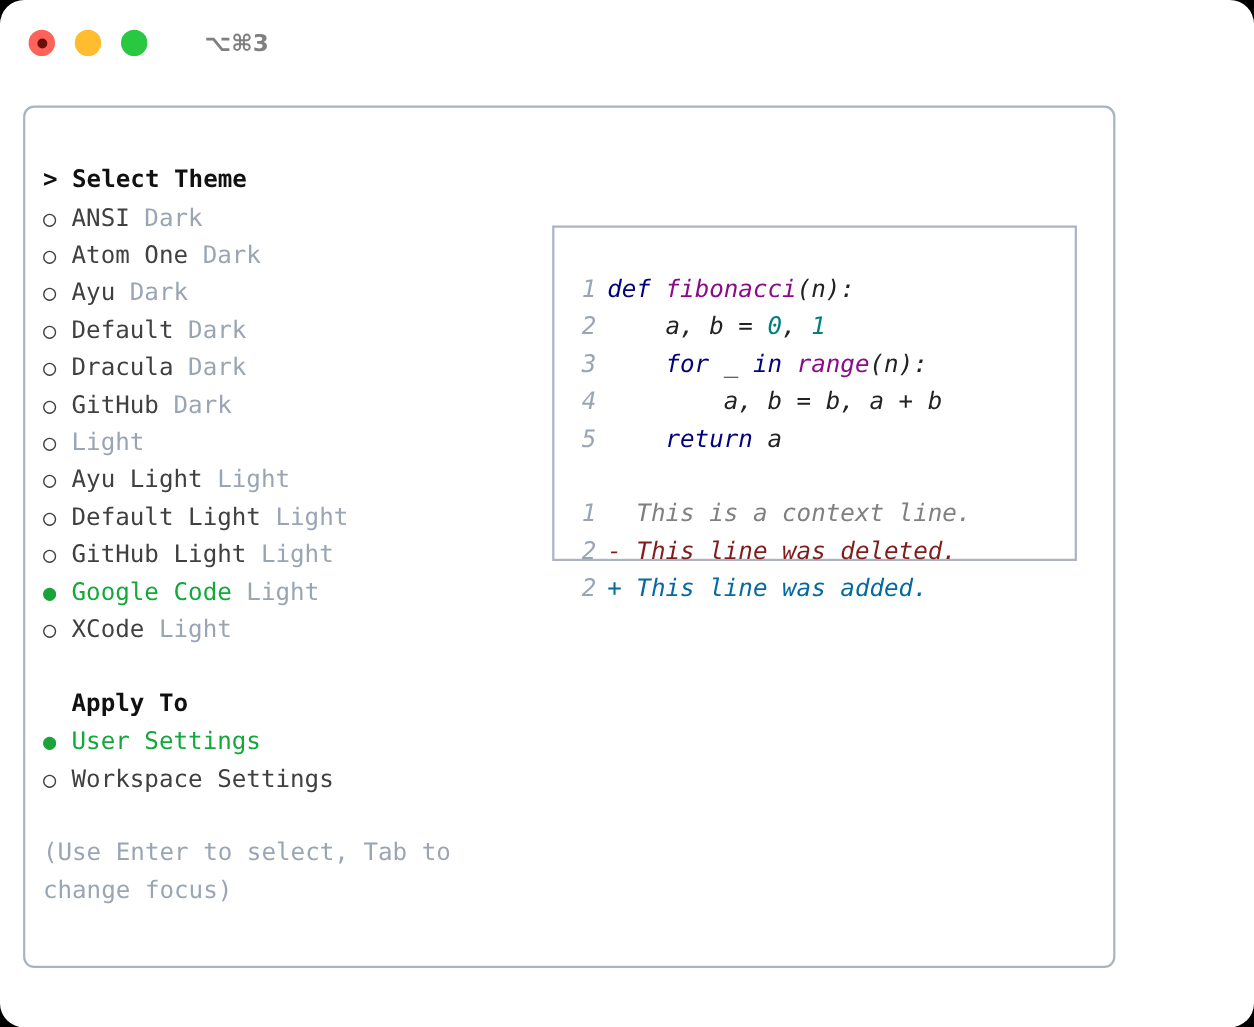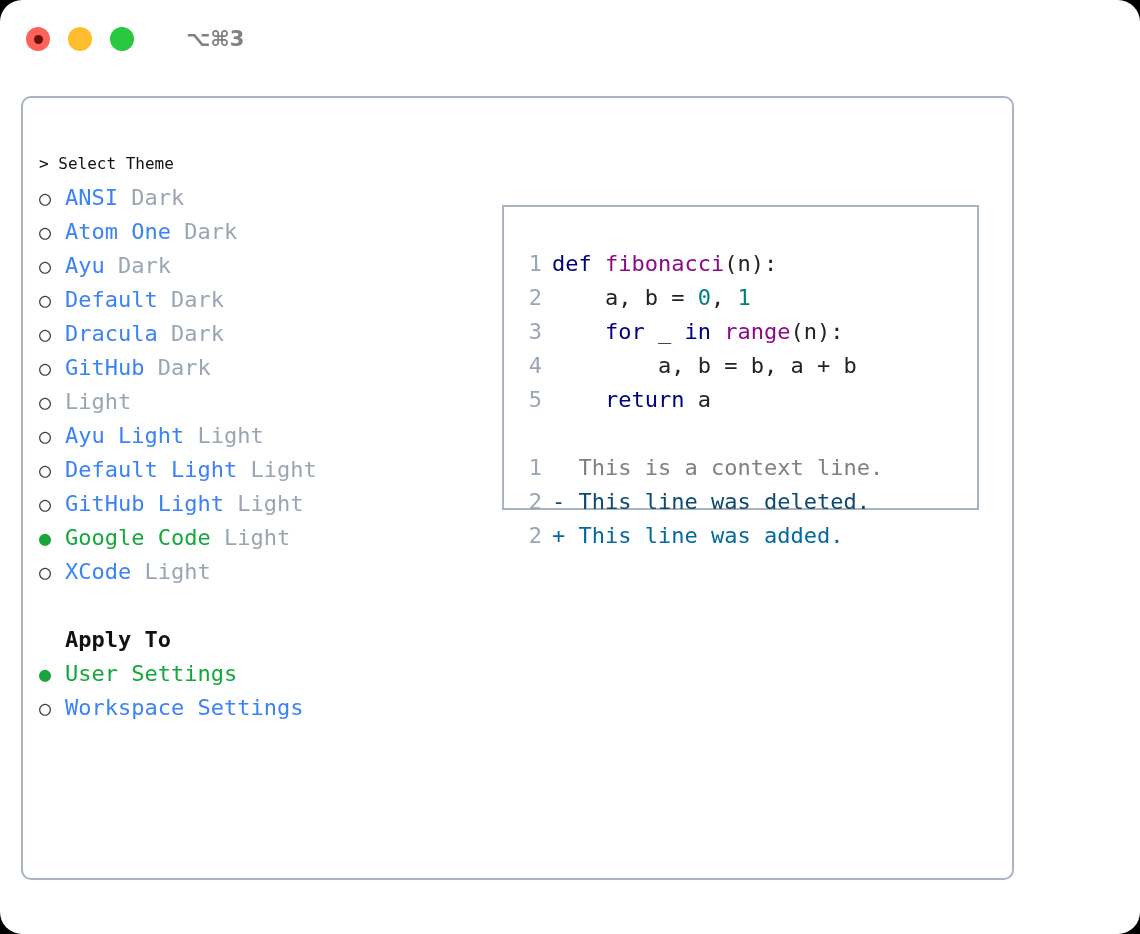--- a/index.html
+++ b/index.html
@@ -86,22 +86,22 @@
     width: 450px;
   }
   #right-col {
     position: absolute;
     left: 479px;
     top: 49px;
     width: 500px;
   }
 
   .panel-title {
-    font-size: 16px;
-    font-weight: normal;
+    font-size: 22px;
+    font-weight: bold;
     color: #111111;
     line-height: 34px;
     white-space: pre;
   }
 
   
   .opt-row {
     display: flex;
     align-items: baseline;
     line-height: 34px;
@@ -110,21 +110,21 @@
     white-space: pre;
   }
   .marker {
     width: 26px;
     flex: none;
     font-size: 20px;
     color: #3f3f3f;
     line-height: 34px;
   }
   .marker.sel { color: #1aa33a; }
-  .opt-name { color: #3b82f6; }
+  .opt-name { color: #404040; }
   .opt-name.sel { color: #12a83a; }
   .opt-kind { color: #9aa5b4; }
 
   .section-head {
     display: flex;
     align-items: flex-start;
     line-height: 34px;
     height: 34px;
     font-size: 22px;
     white-space: pre;
@@ -154,34 +154,34 @@
     background: #ffffff;
   }
   #code {
     position: absolute;
     left: 16px;
     top: 40px;
     font-size: 22px;
     line-height: 34px;
     white-space: pre;
   }
-  .code-line { height: 34px; white-space: pre; }
+  .code-line { height: 34px; white-space: pre; font-style: italic; }
   .ln {
     display: inline-block;
     width: 22px;
     text-align: right;
     color: #9aa5b4;
     margin-right: 10px;
   }
   .kw   { color: #000080; }
   .fn   { color: #8b0a8b; }
   .num  { color: #008080; }
   .pln  { color: #222222; }
   .ctx  { color: #808080; }
-  .del  { color: #0c4a6e; text-align: center; }
+  .del  { color: #7f1d1d; text-align: center; }
   .add  { color: #0369a1; }
   .blank-line { height: 34px; }
 </style>
 </head>
 <body>
 
 <div id="window">
 
   <div id="titlebar">
     <div class="traffic red"></div>
@@ -213,20 +213,21 @@
 
       <div class="section-head">
         <span class="marker"></span>
         <span>Apply To</span>
       </div>
       <div id="apply-list">
           <div class="opt-row"><span class="marker sel">●</span><span class="opt-name sel">User Settings</span></div>
           <div class="opt-row"><span class="marker">○</span><span class="opt-name">Workspace Settings</span></div>
         </div>
 
+      <div id="hint">(Use Enter to select, Tab to change focus)</div>
     </div>
 
 
     <div id="preview-box">
       <div id="code"><div class="code-line"><span class="ln">1</span><span class="kw">def</span><span class="pln"> </span><span class="fn">fibonacci</span><span class="pln">(n):</span></div><div class="code-line"><span class="ln">2</span><span class="pln">    a, b = </span><span class="num">0</span><span class="pln">, </span><span class="num">1</span></div><div class="code-line"><span class="ln">3</span><span class="pln">    </span><span class="kw">for</span><span class="pln"> _ </span><span class="kw">in</span><span class="pln"> </span><span class="fn">range</span><span class="pln">(n):</span></div><div class="code-line"><span class="ln">4</span><span class="pln">        a, b = b, a + b</span></div><div class="code-line"><span class="ln">5</span><span class="pln">    </span><span class="kw">return</span><span class="pln"> a</span></div><div class="blank-line"></div><div class="code-line"><span class="ln">1</span><span class="ctx">  This is a context line.</span></div><div class="code-line"><span class="ln">2</span><span class="del">- This line was deleted.</span></div><div class="code-line"><span class="ln">2</span><span class="add">+ This line was added.</span></div></div>
     </div>
 
   </div>
 </div>
 

